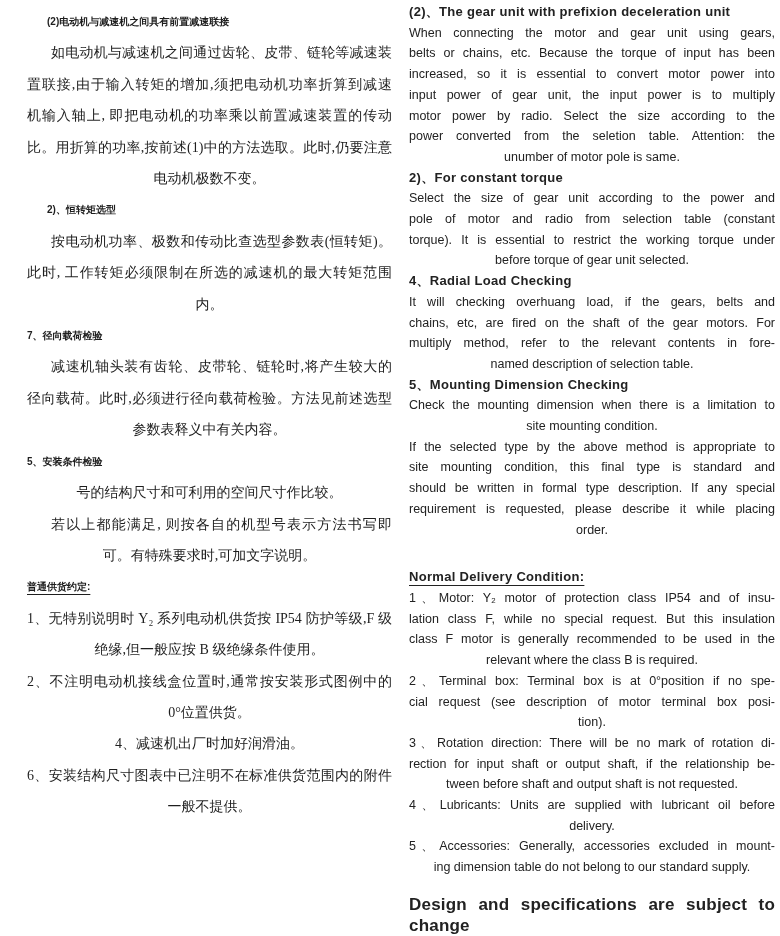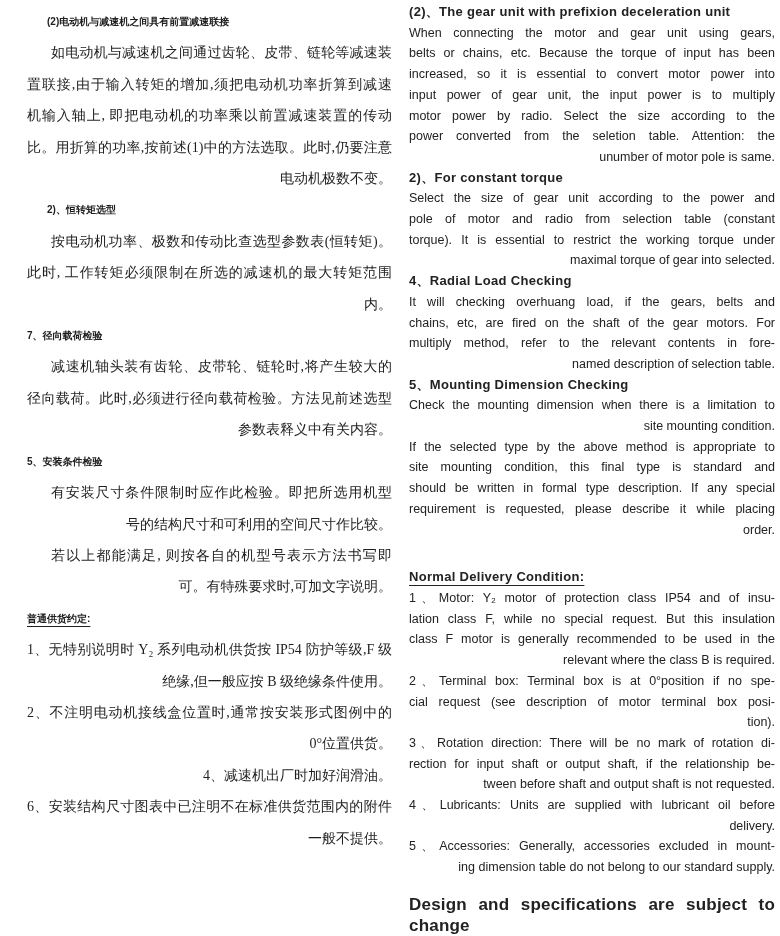--- a/index.html
+++ b/index.html
@@ -45,21 +45,21 @@
   }
   .col-right .big {
     font-weight: bold;
     font-size: 17px;
     line-height: 21.3px;
     letter-spacing: 0.2px;
   }
 
   
   .p .jl { text-align: justify; text-align-last: justify; }
-  .p .ll { text-align: right; }
+  .p .ll { text-align: center; }
 
   .ul { text-decoration: underline; text-underline-offset: 4px; }
 
   .mt-gap1 { margin-top: 27px; }
   .mt-gap2 { margin-top: 16px; }
 </style>
 </head>
 <body>
 
 <div class="page">
@@ -80,21 +80,20 @@
         <div class="ll">内。</div>
       </div>
     <div class="h">7、径向载荷检验</div>
     <div class="p">
         <div class="jl" style="padding-left: 24px;">减速机轴头装有齿轮、皮带轮、链轮时,将产生较大的</div>
         <div class="jl">径向载荷。此时,必须进行径向载荷检验。方法见前述选型</div>
         <div class="ll">参数表释义中有关内容。</div>
       </div>
     <div class="h">5、安装条件检验</div>
     <div class="p">
-        <div class="jl" style="padding-left: 24px;">有安装尺寸条件限制时应作此检验。即把所选用机型</div>
         <div class="ll">号的结构尺寸和可利用的空间尺寸作比较。</div>
       </div>
     <div class="p">
         <div class="jl" style="padding-left: 24px;">若以上都能满足, 则按各自的机型号表示方法书写即</div>
         <div class="ll">可。有特殊要求时,可加文字说明。</div>
       </div>
     <div class="h ul">普通供货约定:</div>
     <div class="p">
         <div class="jl">1、无特别说明时 Y₂ 系列电动机供货按 IP54 防护等级,F 级</div>
         <div class="ll">绝缘,但一般应按 B 级绝缘条件使用。</div>
@@ -121,21 +120,21 @@
         <div class="jl">input power of gear unit, the input power is to multiply</div>
         <div class="jl">motor power by radio. Select the size according to the</div>
         <div class="jl">power converted from the seletion table. Attention: the</div>
         <div class="ll">unumber of motor pole is same.</div>
       </div>
     <div class="h">2)、For constant torque</div>
     <div class="p">
         <div class="jl">Select the size of gear unit according to the power and</div>
         <div class="jl">pole of motor and radio from selection table (constant</div>
         <div class="jl">torque). It is essential to restrict the working torque under</div>
-        <div class="ll">maximal torque of gear into selected.</div>
+        <div class="ll">before torque of gear unit selected.</div>
       </div>
     <div class="h">4、Radial Load Checking</div>
     <div class="p">
         <div class="jl">It will checking overhuang load, if the gears, belts and</div>
         <div class="jl">chains, etc, are fired on the shaft of the gear motors. For</div>
         <div class="jl">multiply method, refer to the relevant contents in fore-</div>
         <div class="ll">named description of selection table.</div>
       </div>
     <div class="h">5、Mounting Dimension Checking</div>
     <div class="p">

